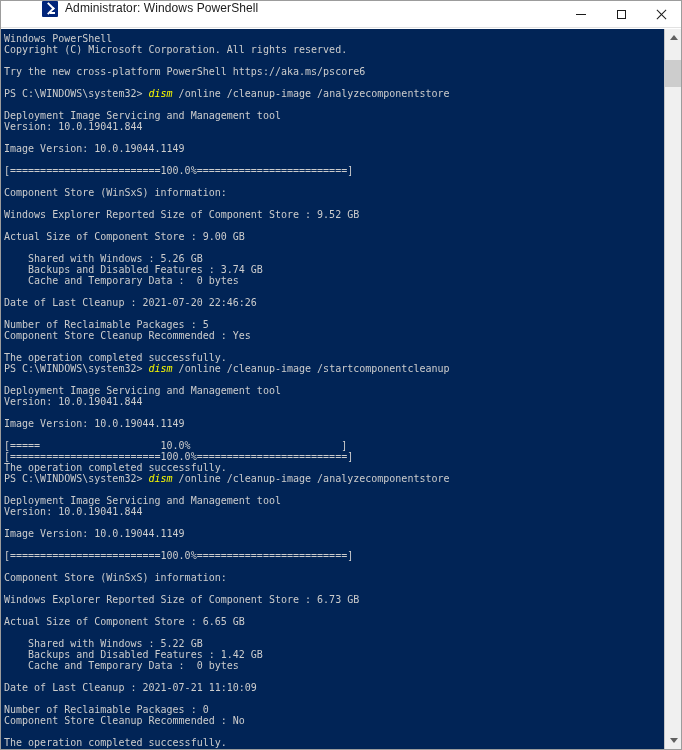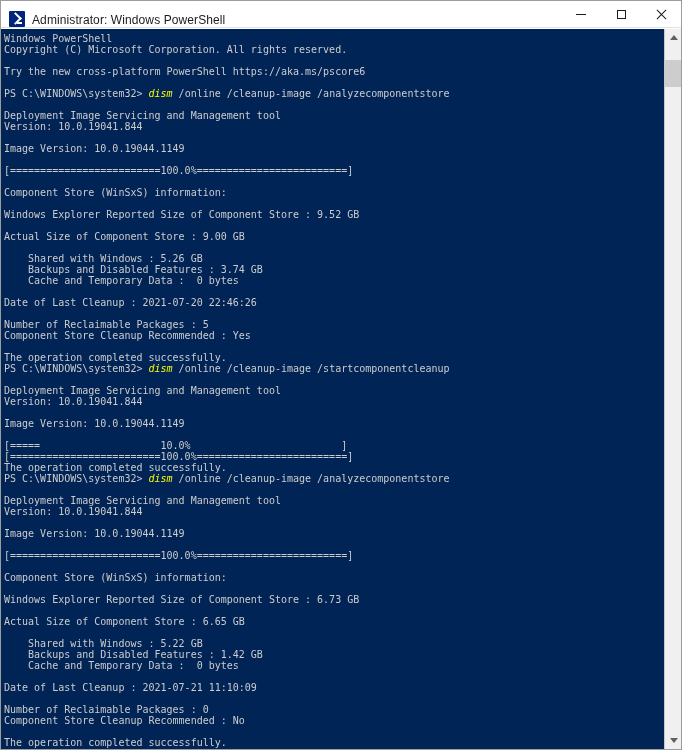--- a/index.html
+++ b/index.html
@@ -25,23 +25,24 @@
     display: flex;
     flex-direction: column;
   }
 
   
   #titlebar {
     height: 26px;
     min-height: 26px;
     background: #ffffff;
     display: flex;
-    align-items: flex-end;
+    align-items: flex-start;
     position: relative;
     border-bottom: 1px solid #e2e2e2;
+    padding-left: 33px;
   }
   #app-icon {
     width: 16px;
     height: 16px;
     margin-left: 8px;
     margin-right: 7px;
     background: #01257a;
     border-radius: 1px;
     position: relative;
     flex: 0 0 auto;

